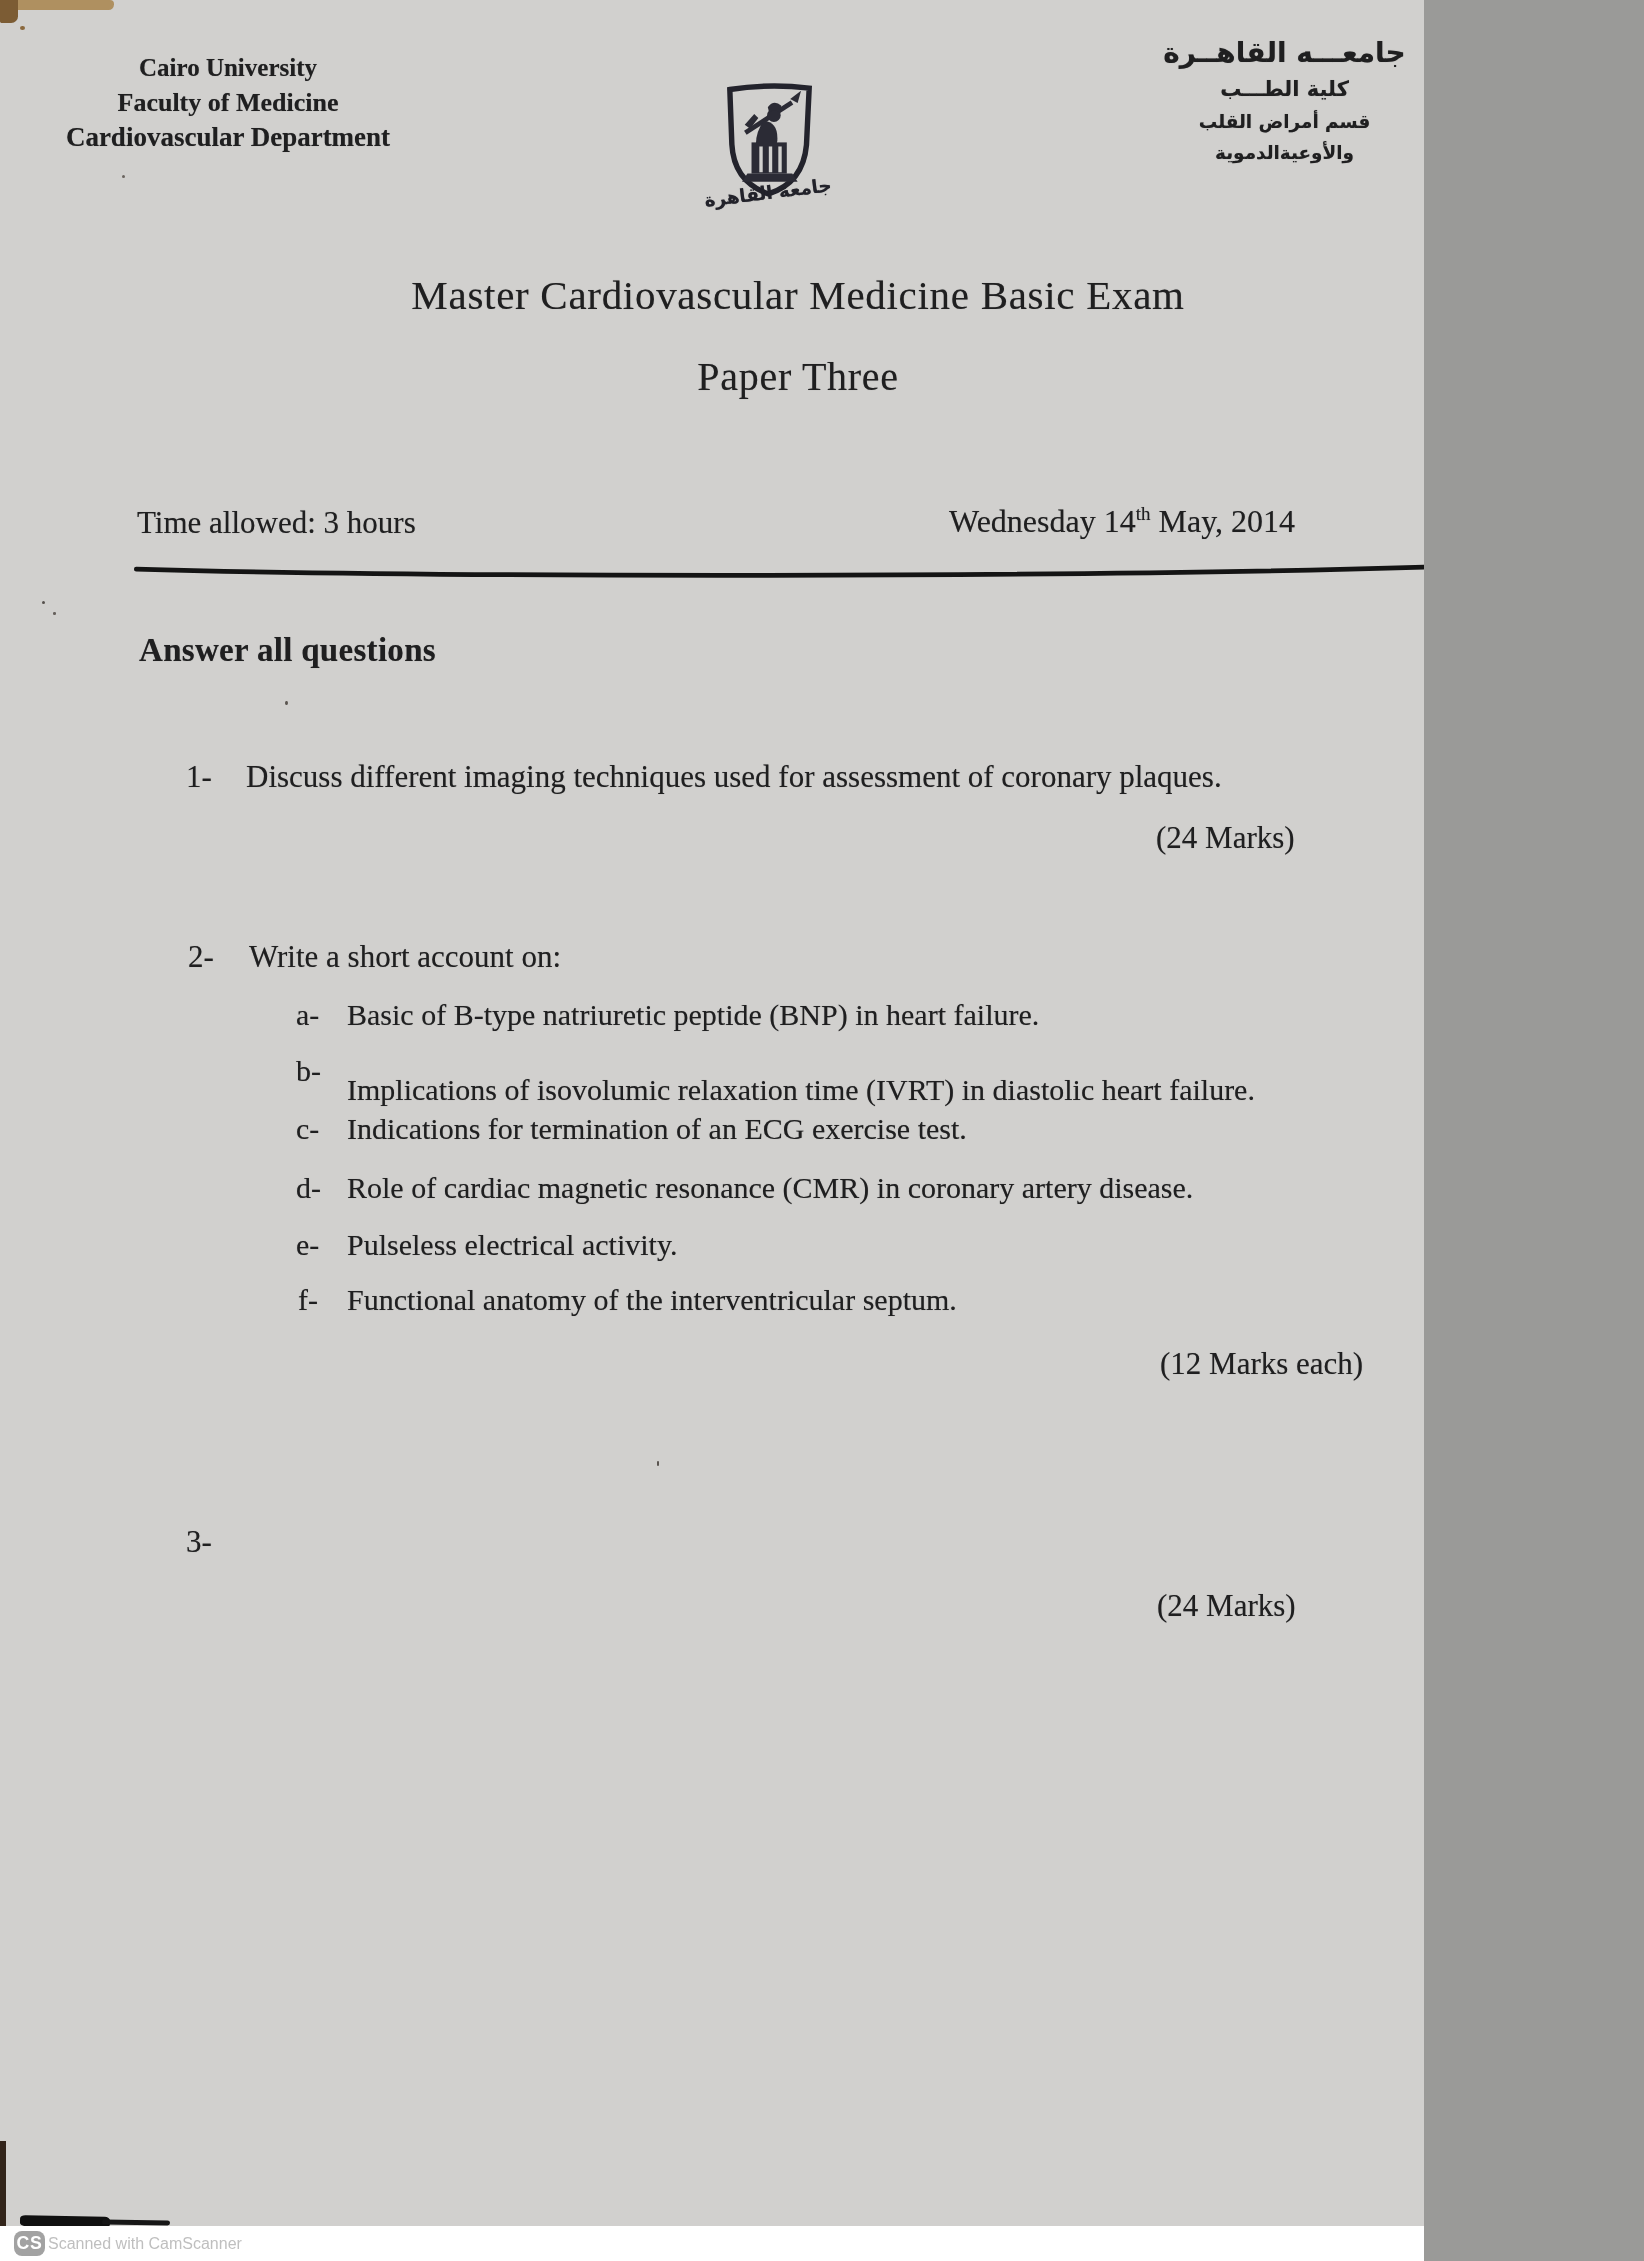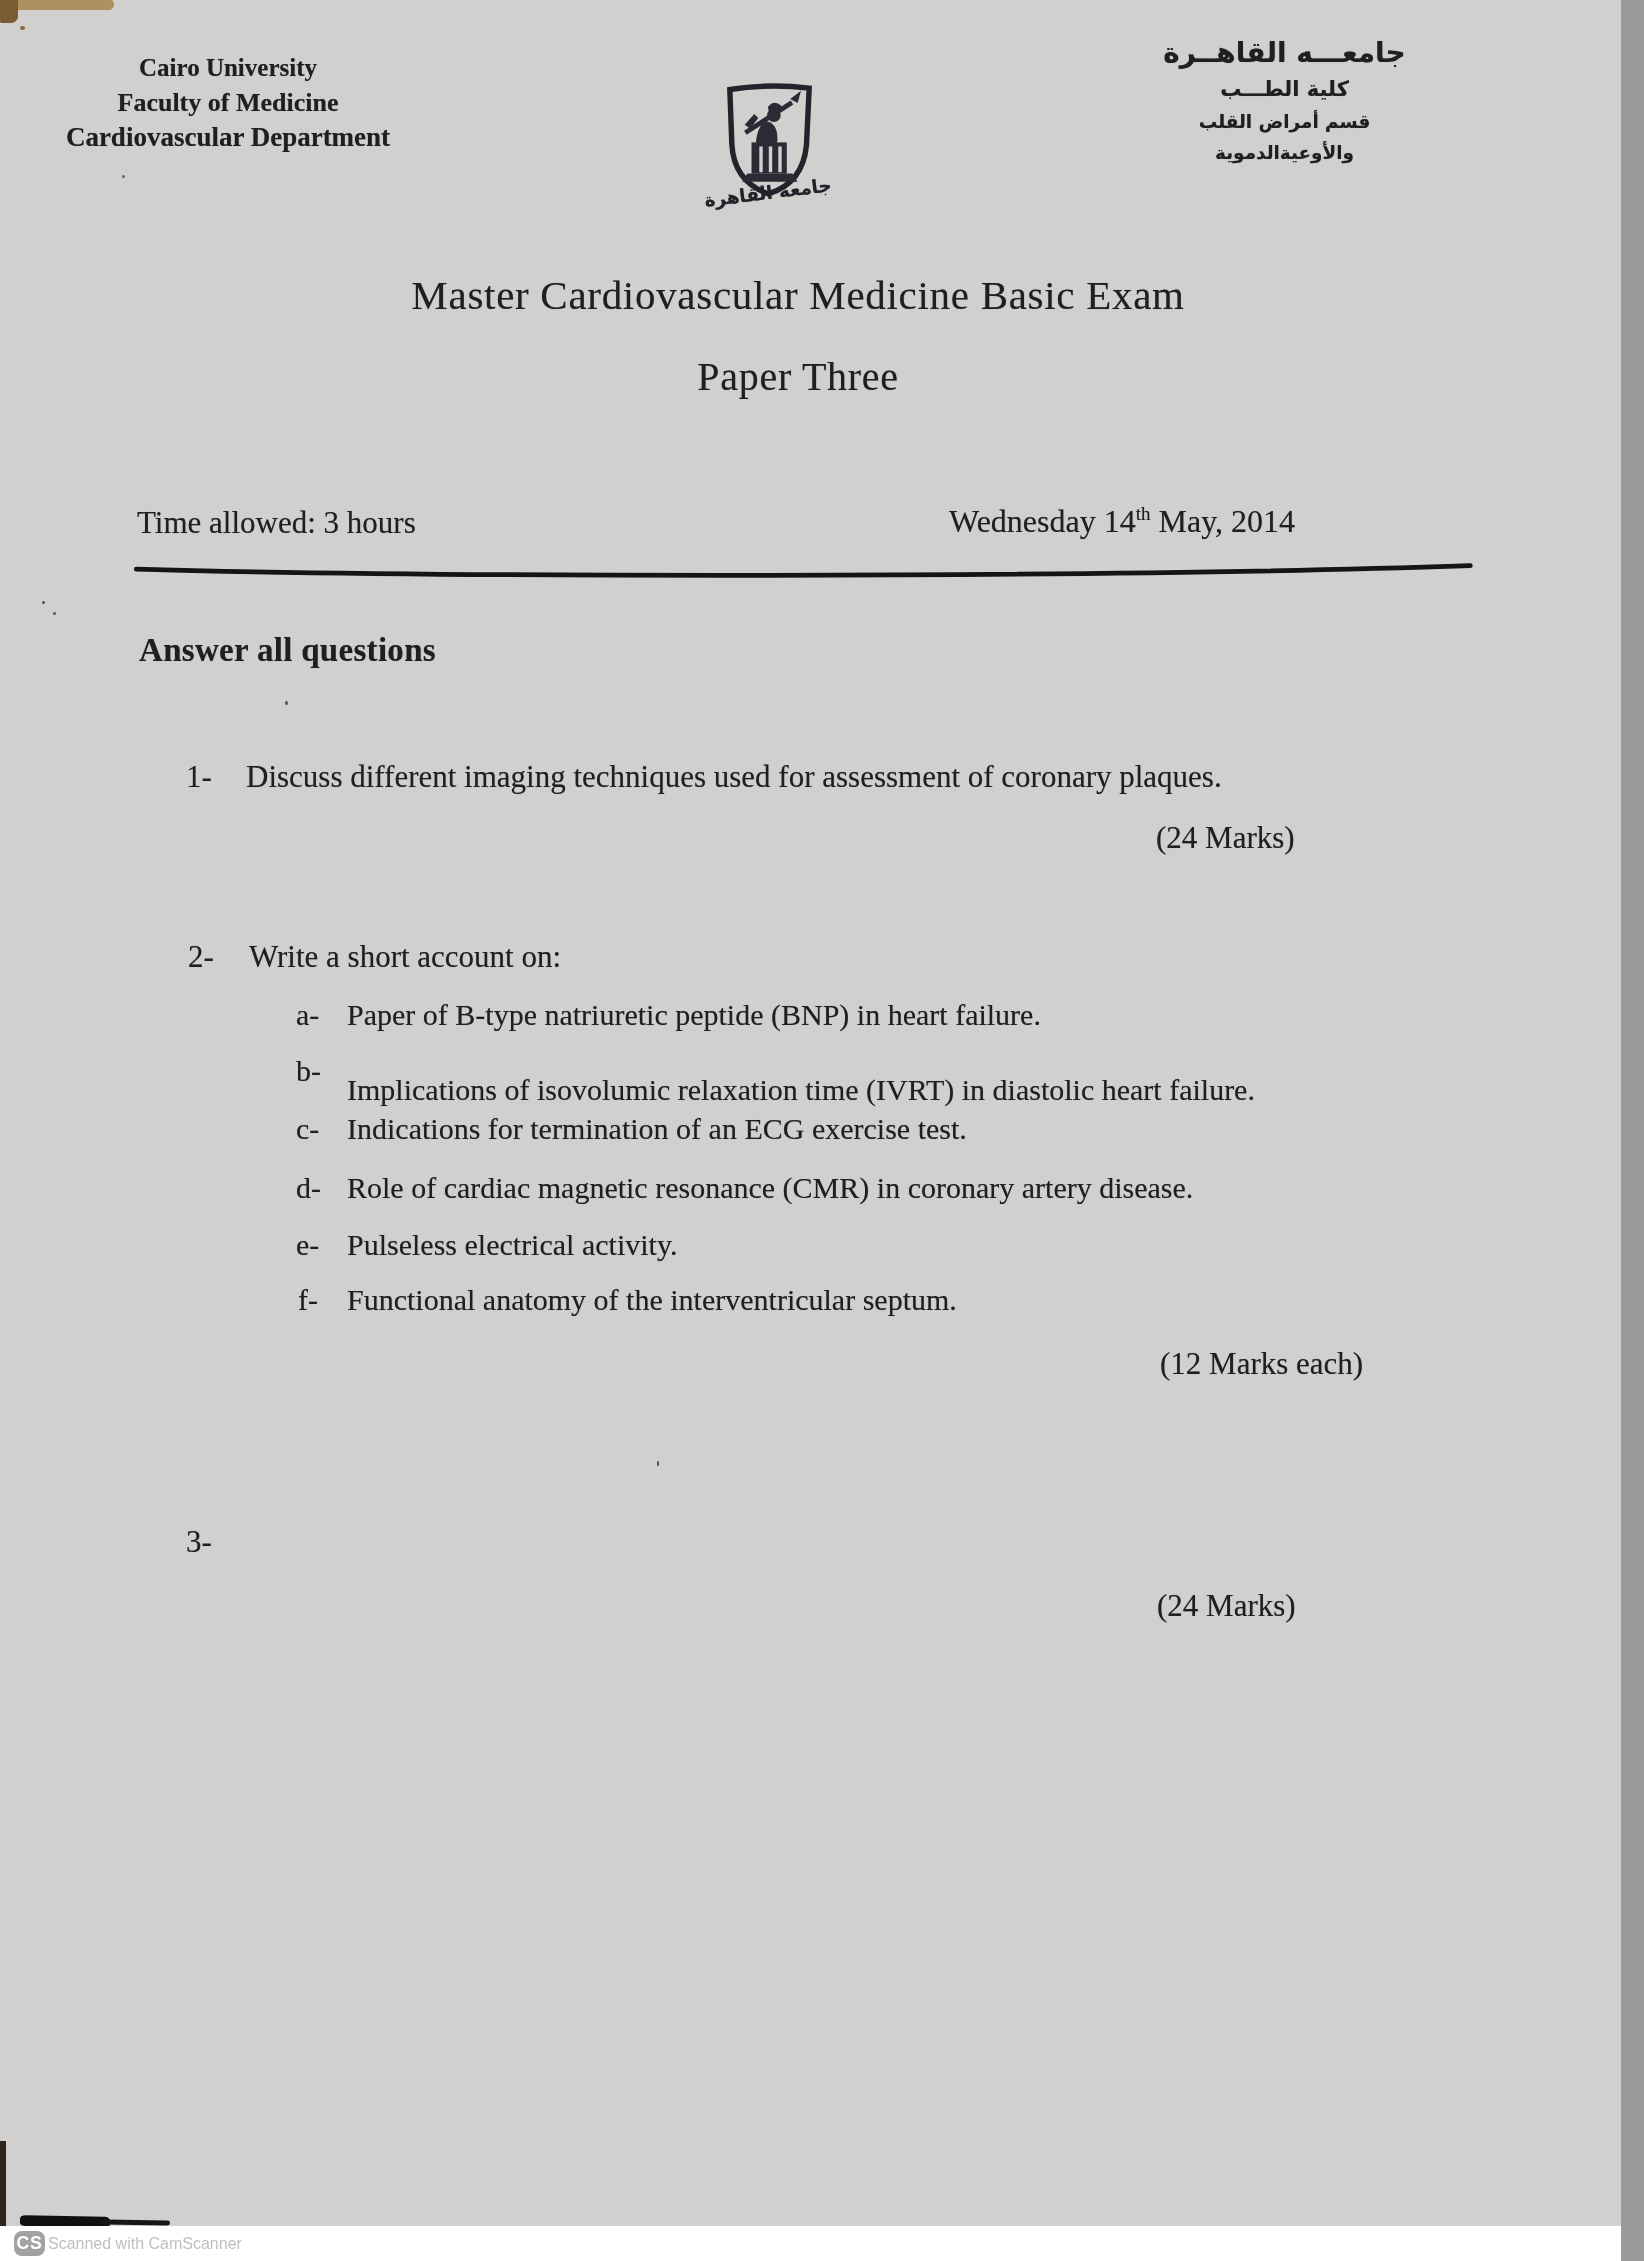--- a/index.html
+++ b/index.html
@@ -1,18 +1,18 @@
 <!DOCTYPE html>
 <html style="font-size:11px"><head>
 <meta charset="utf-8">
 <style>
   html,body{margin:0;padding:0;background:#9a9a98;}
   #page{
     position:relative;
-    width:1621px;height:2261px;
+    width:1424px;height:2261px;
     background:#d1d0ce;
     overflow:hidden;
     font-family:"Liberation Serif", serif;
     color:#1e1e1e;
   }
   .abs{position:absolute;}
   .ink{color:#1f1f20;text-shadow:0 0 0.7px rgba(25,25,25,.45);}
 
   
   #hdr-left{left:31px;top:50px;width:394px;text-align:center;font-weight:bold;}
@@ -157,21 +157,21 @@
   <div class="abs ink" id="answer-all">Answer all questions</div>
 
   <div class="abs ink qnum" id="q1-num">1-</div>
   <div class="abs ink qtext" id="q1-text">Discuss different imaging techniques used for assessment of coronary plaques.</div>
   <div class="abs ink marks" id="q1-marks">(24 Marks)</div>
 
   <div class="abs ink qnum" id="q2-num">2-</div>
   <div class="abs ink qtext" id="q2-text">Write a short account on:</div>
 
   <div class="abs ink sub-letter" id="s0-l">a-</div>
-  <div class="abs ink sub-text" id="s0-t">Paper of B-type natriuretic peptide (BNP) in heart failure.</div>
+  <div class="abs ink sub-text" id="s0-t">Basic of B-type natriuretic peptide (BNP) in heart failure.</div>
   <div class="abs ink sub-letter" id="s1-l">b-</div>
   <div class="abs ink sub-text" id="s1-t">Implications of isovolumic relaxation time (IVRT) in diastolic heart failure.</div>
   <div class="abs ink sub-letter" id="s2-l">c-</div>
   <div class="abs ink sub-text" id="s2-t">Indications for termination of an ECG exercise test.</div>
   <div class="abs ink sub-letter" id="s3-l">d-</div>
   <div class="abs ink sub-text" id="s3-t">Role of cardiac magnetic resonance (CMR) in coronary artery disease.</div>
   <div class="abs ink sub-letter" id="s4-l">e-</div>
   <div class="abs ink sub-text" id="s4-t">Pulseless electrical activity.</div>
   <div class="abs ink sub-letter" id="s5-l">f-</div>
   <div class="abs ink sub-text" id="s5-t">Functional anatomy of the interventricular septum.</div>

